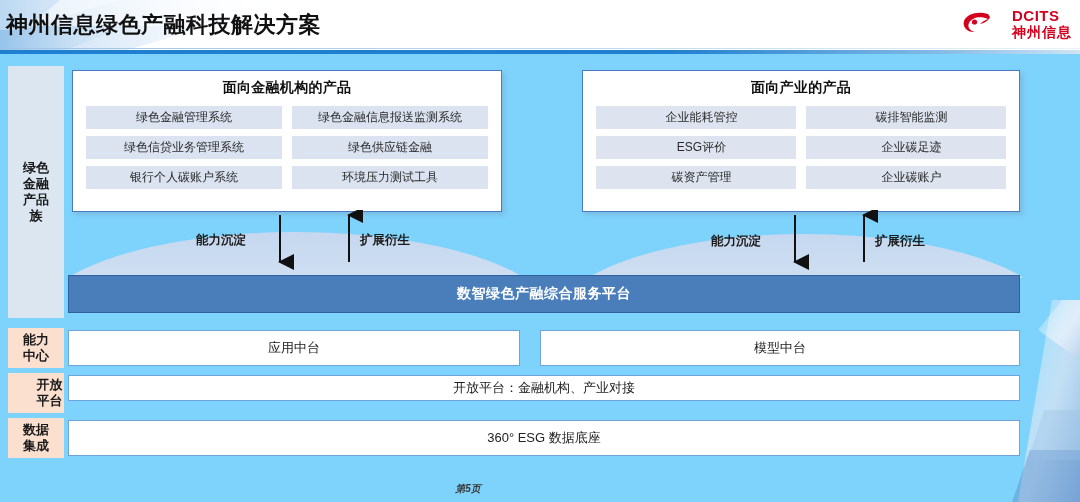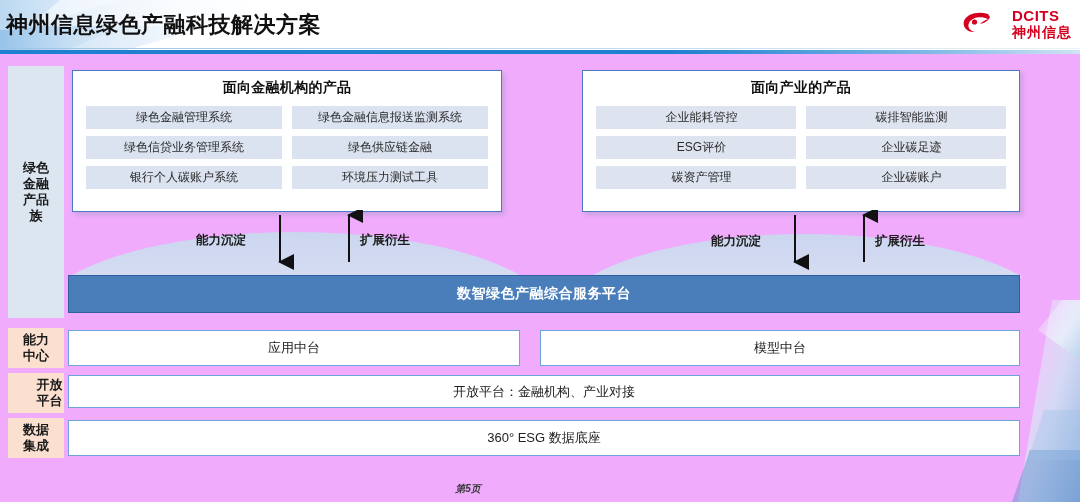--- a/index.html
+++ b/index.html
@@ -5,21 +5,21 @@
   * { box-sizing: border-box; margin: 0; padding: 0; }
   html, body {
     width: 1080px; height: 502px;
     background: #ffffff;
     font-family: "Liberation Sans", "DejaVu Sans", sans-serif;
     overflow: hidden;
   }
   #slide {
     position: relative;
     width: 1080px; height: 502px;
-    background: #f0abfc;
+    background: #7dd3fc;
     overflow: hidden;
   }
 
   
   .hdr-bg {
     position: absolute; left: 0; top: 0; width: 1080px; height: 52px;
     overflow: hidden; pointer-events: none;
   }
   .hdr-bg svg { display: block; }
 
@@ -114,21 +114,21 @@
   
   .obox {
     position: absolute;
     background: #ffffff;
     border: 1.2px solid #6fa3dc;
     display: flex; align-items: center; justify-content: center;
     font-size: 13px; color: #222222;
   }
   #box-app   { left: 68px;  top: 330px; width: 452px; height: 36px; }
   #box-model { left: 540px; top: 330px; width: 480px; height: 36px; }
-  #box-open  { left: 68px;  top: 375px; width: 952px; height: 33px; }
+  #box-open  { left: 68px;  top: 375px; width: 952px; height: 26px; }
   #box-data  { left: 68px;  top: 420px; width: 952px; height: 36px; }
 
   
   .alabel {
     position: absolute; font-size: 12.5px; font-weight: bold; color: #1a1a1a;
     white-space: nowrap;
   }
 
   .footer {
     position: absolute; left: 12px; bottom: 6px; width: 912px;

